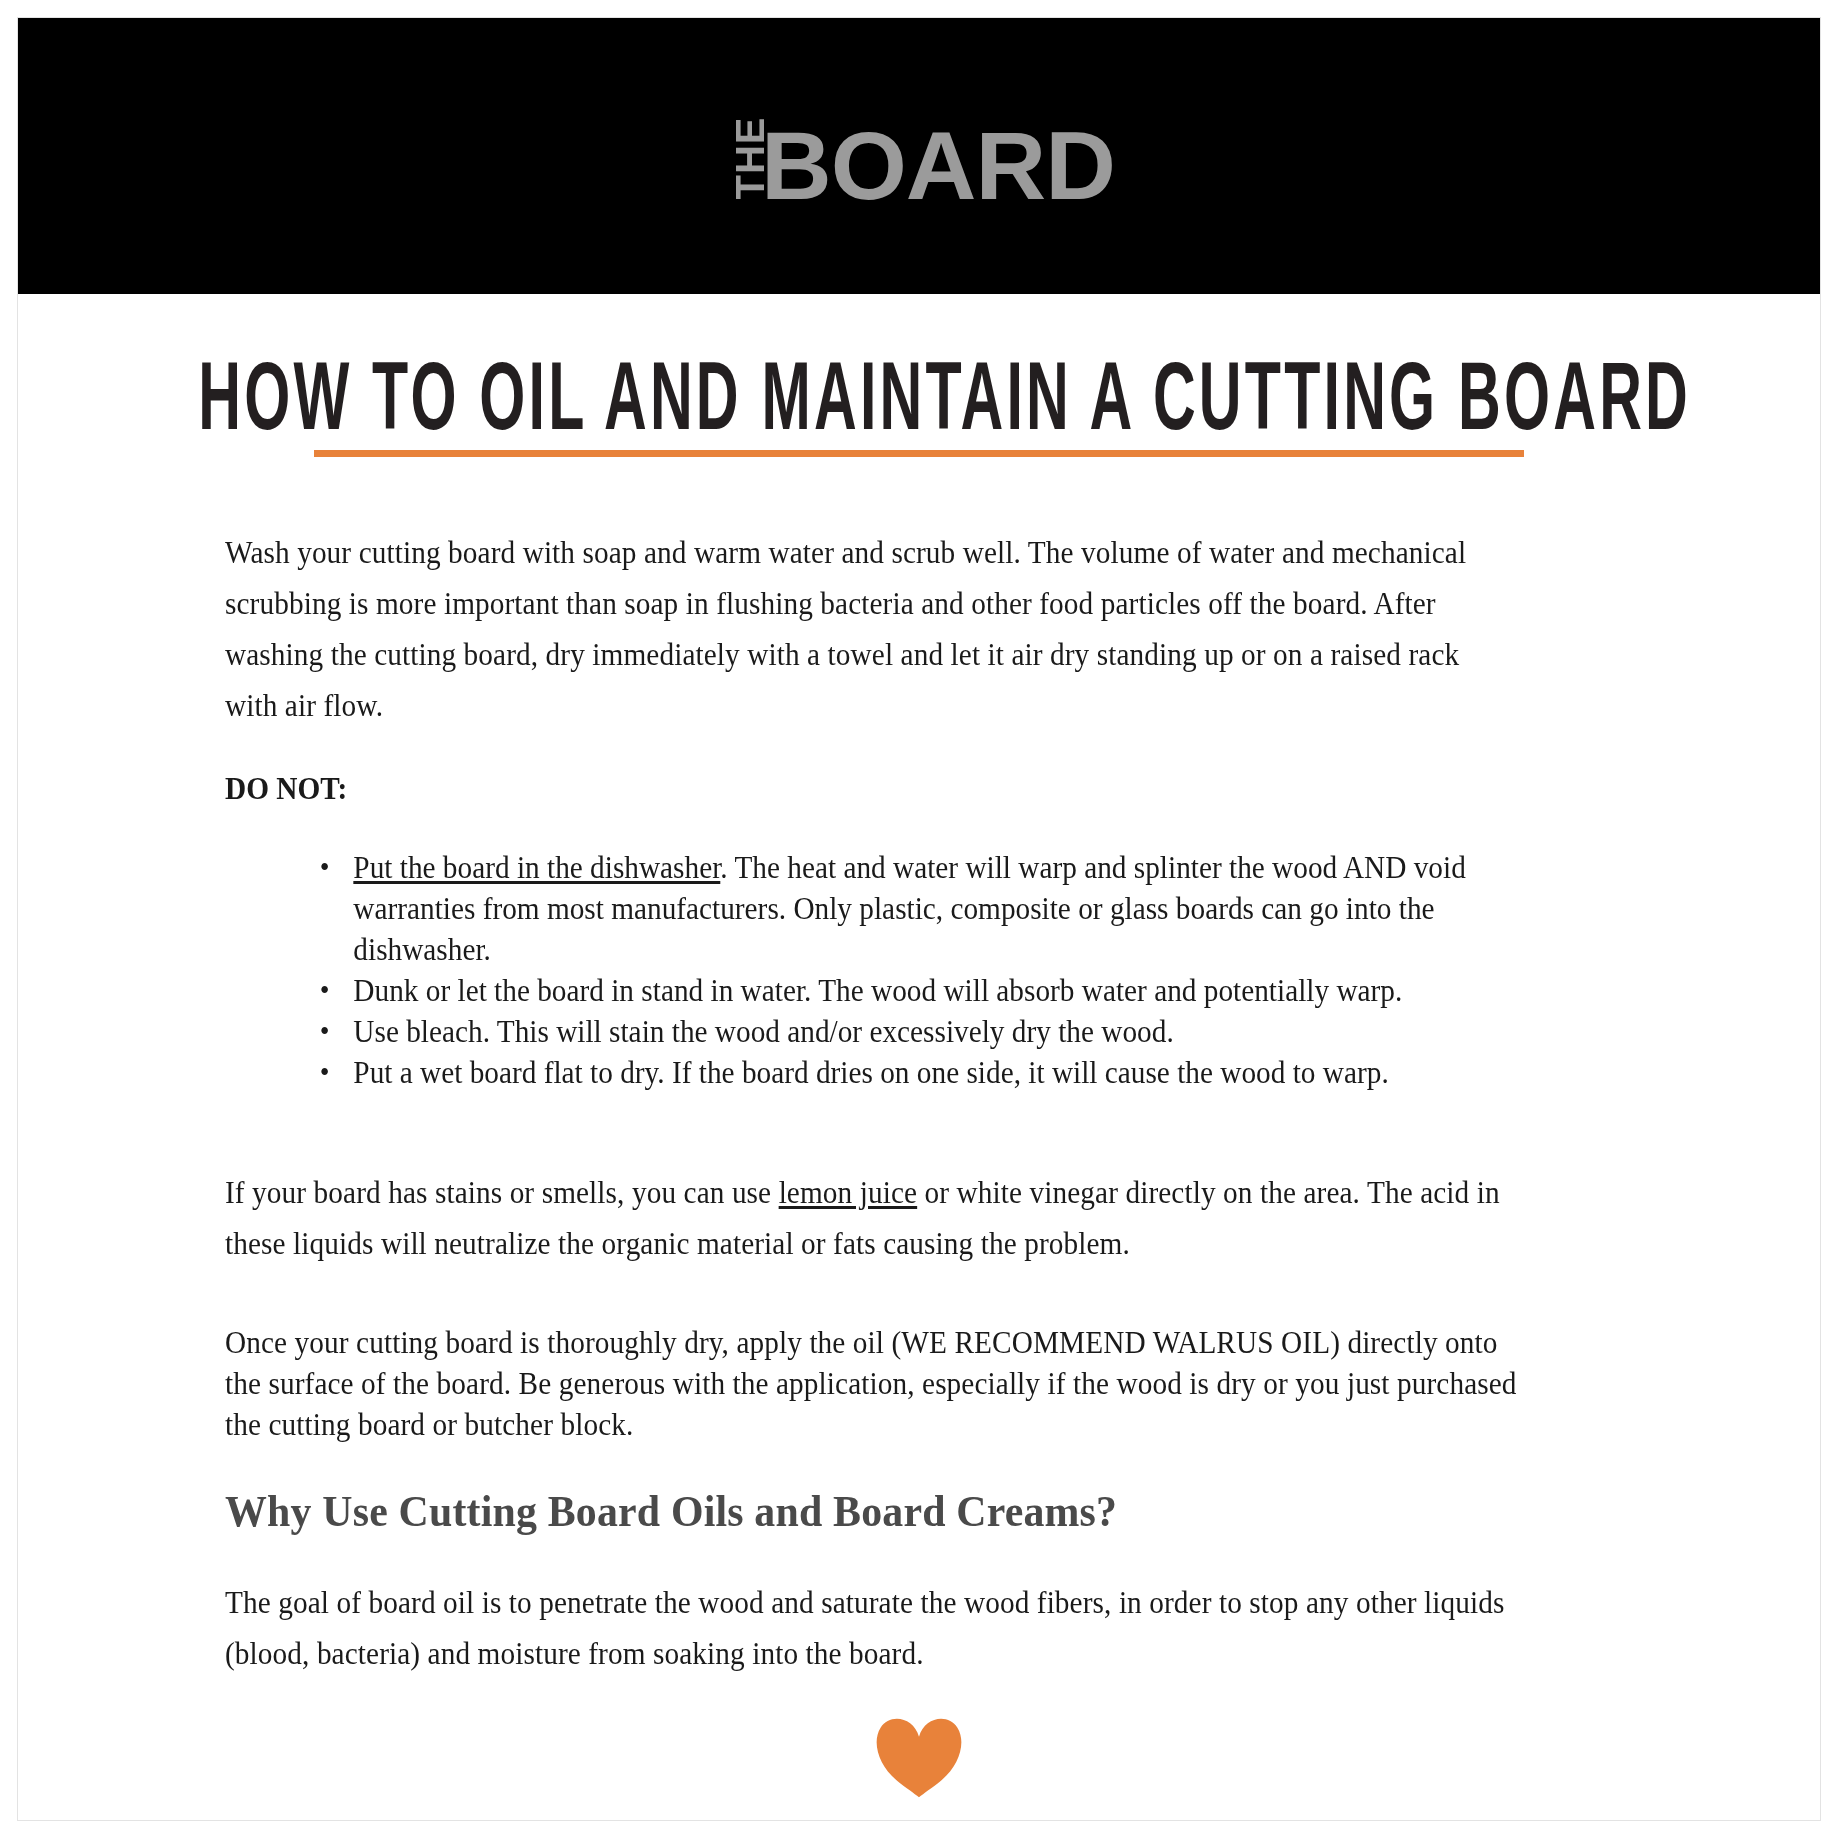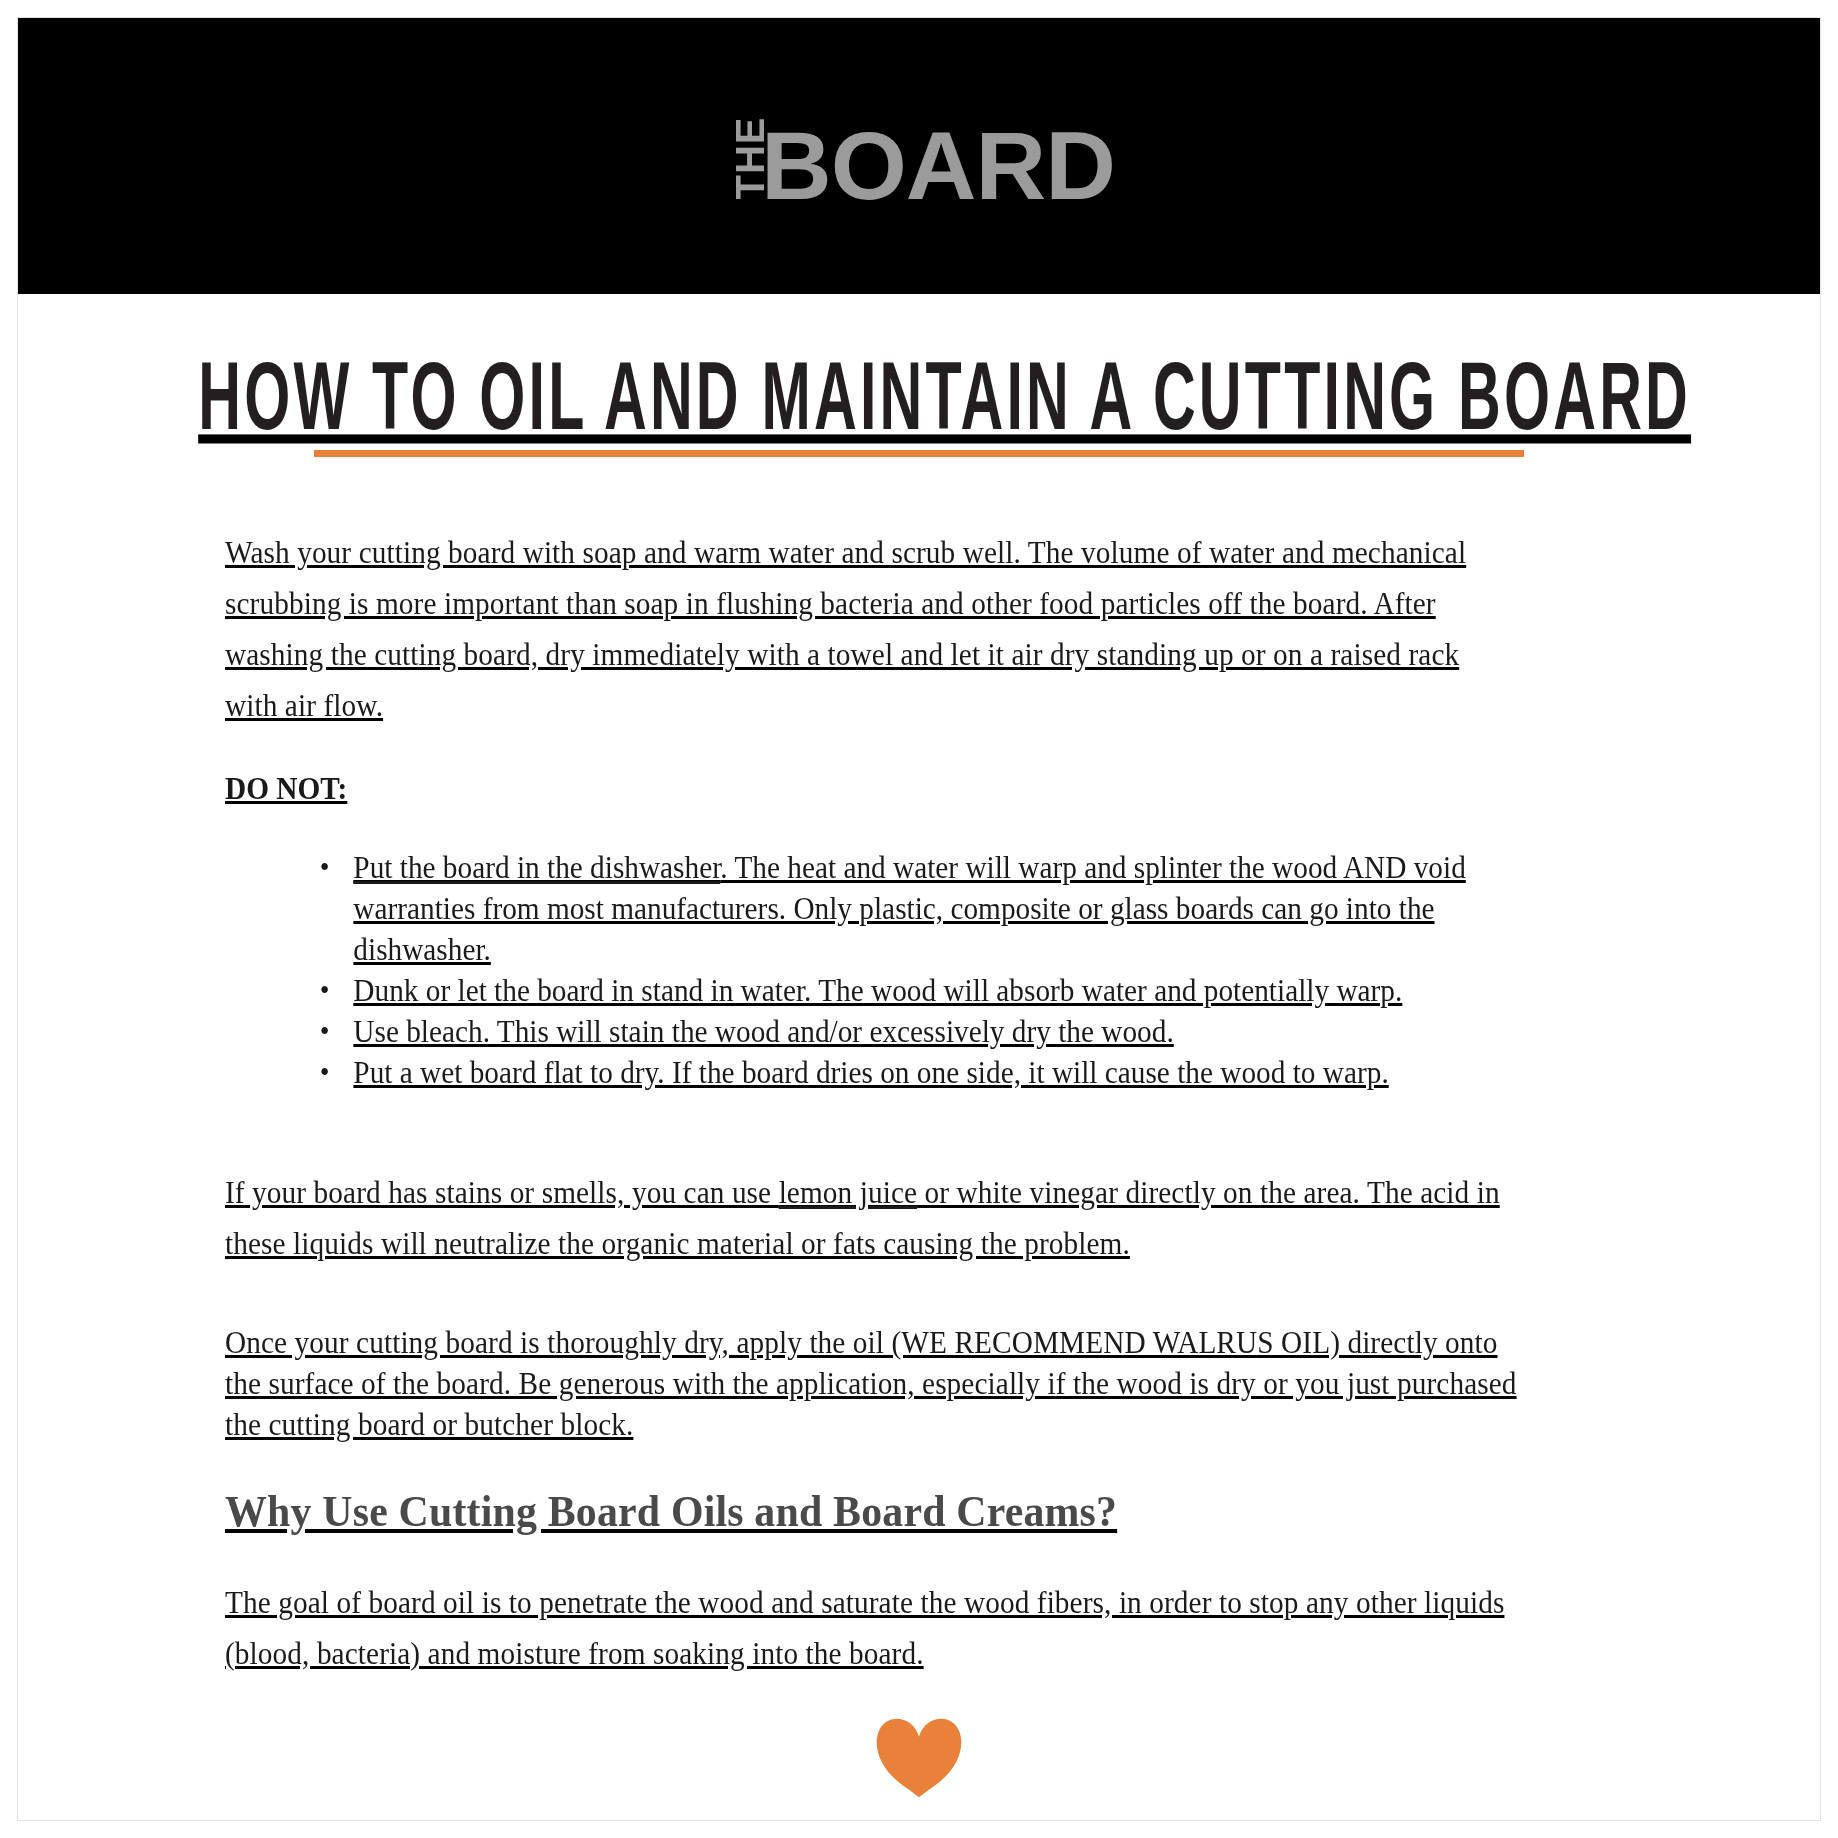--- a/index.html
+++ b/index.html
@@ -124,21 +124,20 @@
     letter-spacing: -1px;
     transform: scaleX(1.02);
     transform-origin: left center;
     margin-left: 4px;
     white-space: nowrap;
   }
 
   
   .content {
     padding: 0 0 0 0;
-    text-decoration: underline;
   }
 
   .article-title {
     margin: 52px 0 0 0;
     text-align: center;
     font-family: "Liberation Sans Narrow", "Liberation Sans", sans-serif;
     font-weight: 700;
     font-size: 74px;
     line-height: 1.05;
     letter-spacing: 4px;

